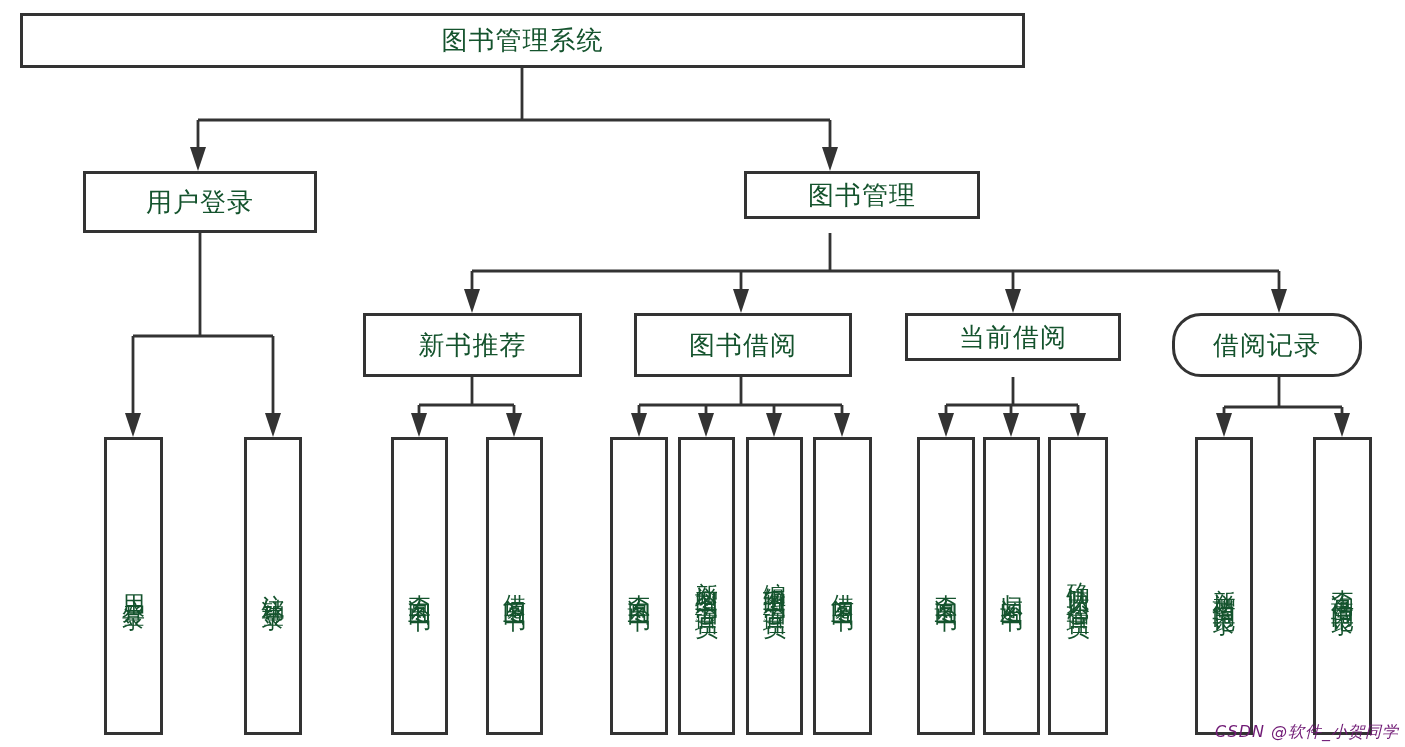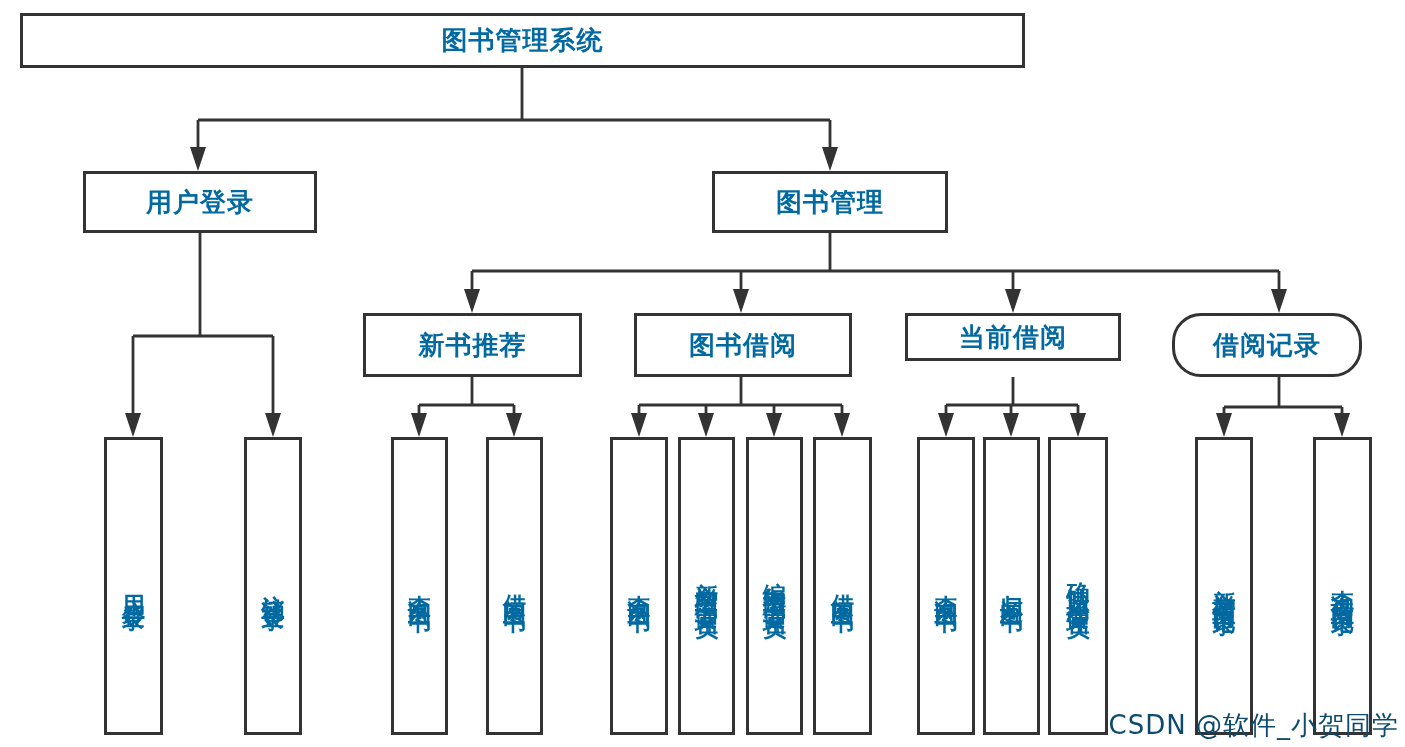--- a/index.html
+++ b/index.html
@@ -25,43 +25,43 @@
     position: absolute;
     box-sizing: border-box;
     background: #ffffff;
     border: 3px solid #333333;
     display: flex;
     align-items: center;
     justify-content: center;
     z-index: 2;
   }
   .node .lbl {
-    color: #0369a1;
+    color: #14532d;
     font-size: 26px;
     white-space: nowrap;
     letter-spacing: 1px;
     line-height: 1.1;
-    font-weight: bold;
   }
   .node.vert .lbl {
     writing-mode: vertical-rl;
     text-orientation: mixed;
     font-size: 23px;
     letter-spacing: 5px;
     line-height: 1;
   }
   .watermark {
     position: absolute;
     right: 6px;
     bottom: 4px;
     z-index: 3;
-    color: #0c4a6e;
-    font-size: 26px;
+    color: #701a75;
+    font-size: 16px;
     letter-spacing: 1px;
     white-space: nowrap;
+    font-style: italic;
   }
 </style>
 </head>
 <body>
 
 <div class="stage">
   <svg class="wires" width="1405" height="747" viewBox="0 0 1405 747">
       <line x1="522" y1="68" x2="522" y2="120" stroke="#333333" stroke-width="2.8"></line>
       <line x1="198" y1="120" x2="830" y2="120" stroke="#333333" stroke-width="2.8"></line>
       <line x1="198" y1="120" x2="198" y2="155" stroke="#333333" stroke-width="2.8"></line>
@@ -115,21 +115,21 @@
       <line x1="1342" y1="407" x2="1342" y2="421" stroke="#333333" stroke-width="2.8"></line>
       <polygon points="1334,413 1350,413 1342,437" fill="#333333"></polygon>
     </svg>
   <div class="watermark">CSDN @软件_小贺同学</div>
 <div class="node" style="left: 20px; top: 13px; width: 1005px; height: 55px;">
       <span class="lbl">图书管理系统</span>
     </div>
     <div class="node" style="left: 83px; top: 171px; width: 234px; height: 62px;">
       <span class="lbl">用户登录</span>
     </div>
-    <div class="node" style="left: 712px; top: 171px; width: 236px; height: 62px;">
+    <div class="node" style="left: 744px; top: 171px; width: 236px; height: 48px;">
       <span class="lbl">图书管理</span>
     </div>
     <div class="node" style="left: 363px; top: 313px; width: 219px; height: 64px; justify-content: center;">
       <span class="lbl">新书推荐</span>
     </div>
     <div class="node" style="left: 634px; top: 313px; width: 218px; height: 64px;">
       <span class="lbl">图书借阅</span>
     </div>
     <div class="node" style="left: 905px; top: 313px; width: 216px; height: 48px;">
       <span class="lbl">当前借阅</span>

